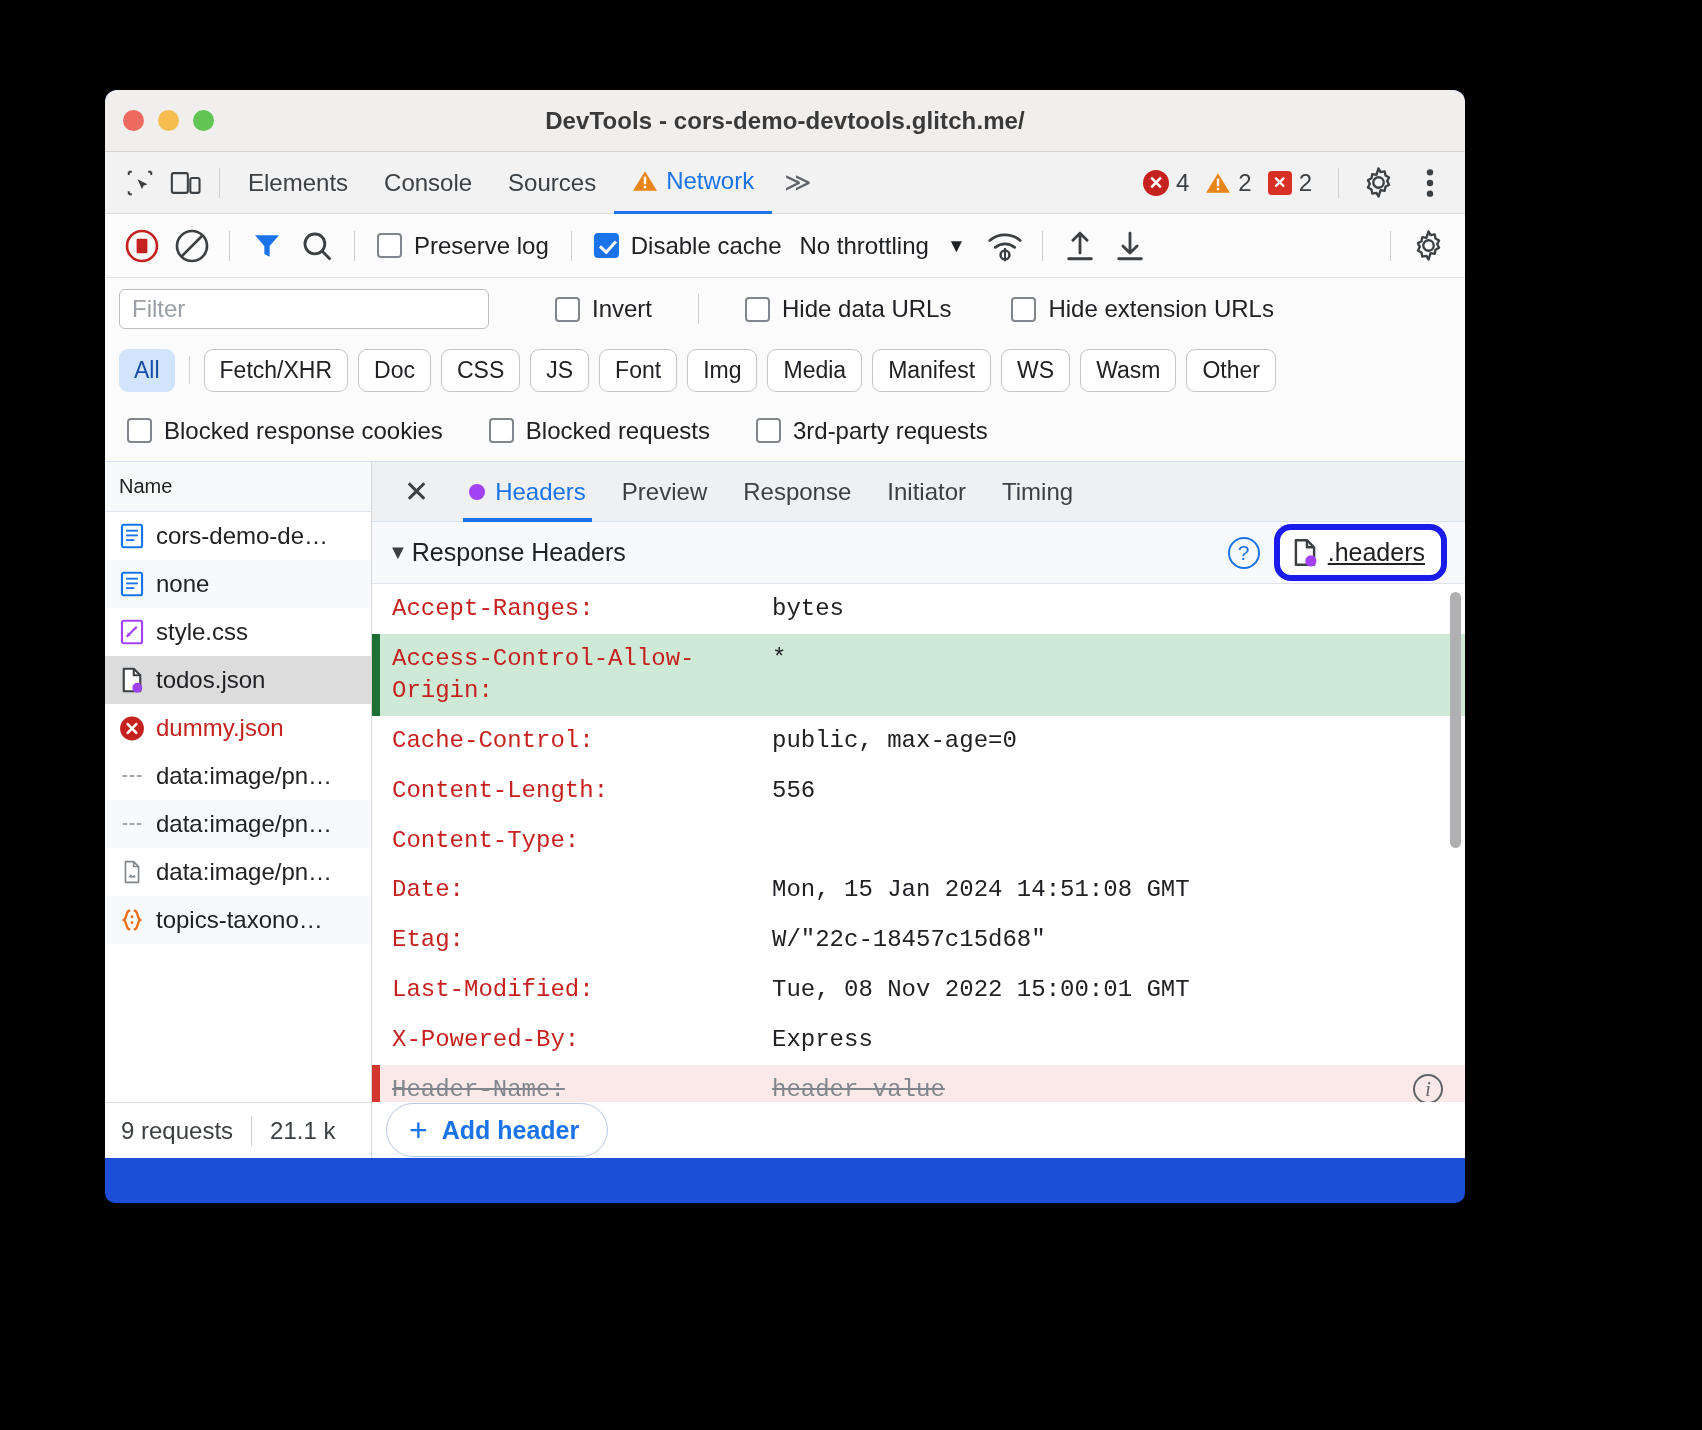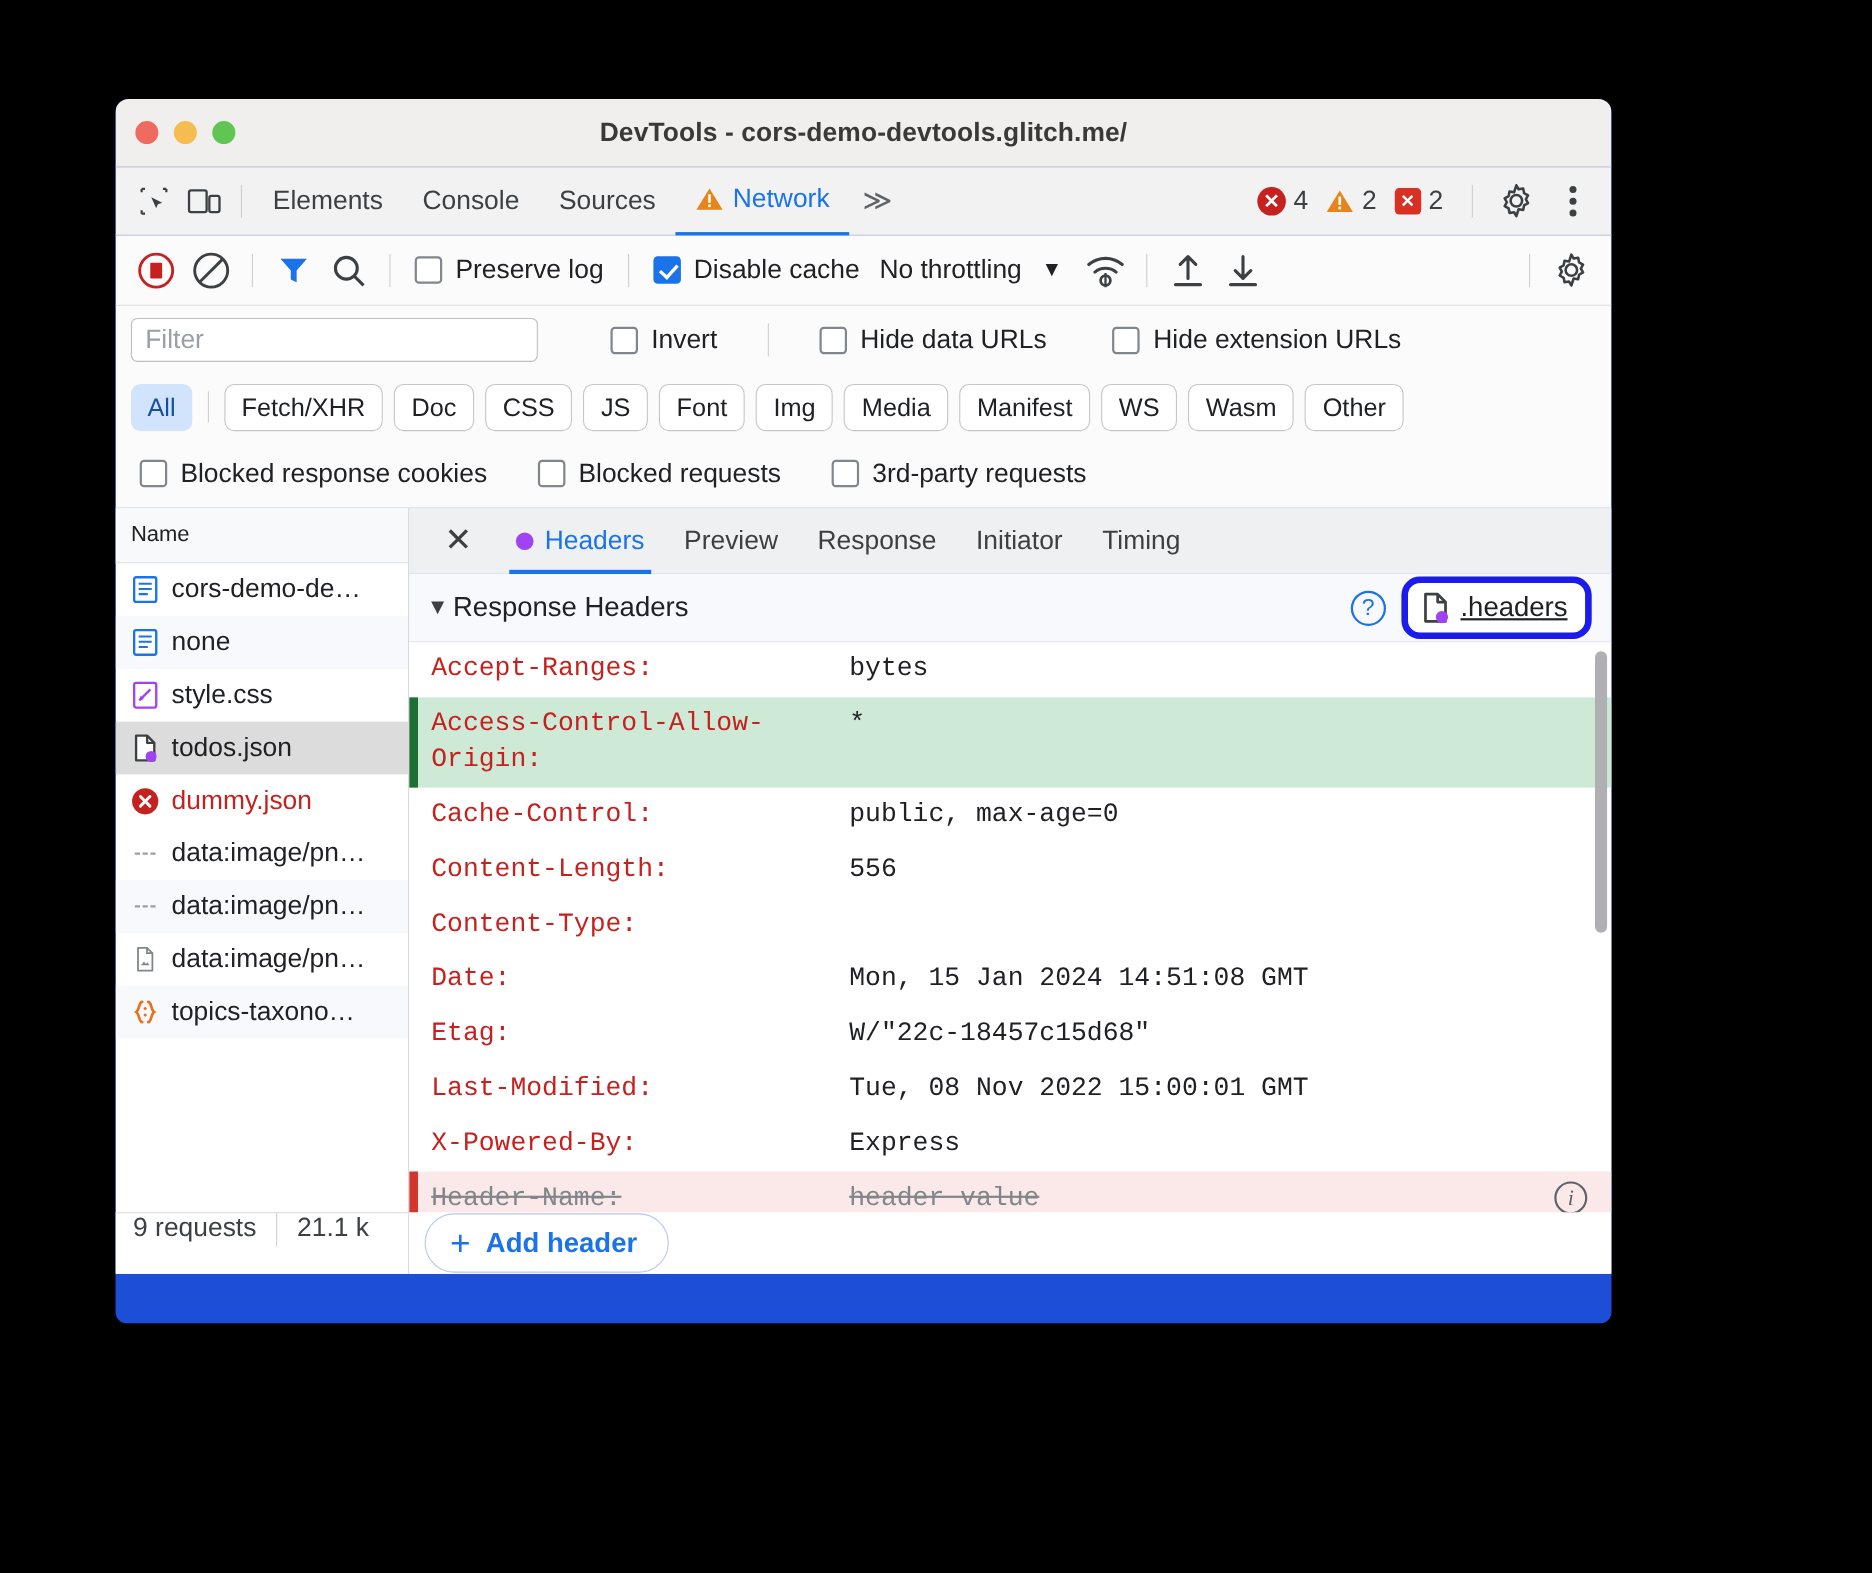--- a/index.html
+++ b/index.html
@@ -191,21 +191,21 @@
   }
   .req.alt { background: #f7f9fc; }
   .req.sel { background: #dcdcdc; }
   .req.err { color: #c5221f; }
   .req .nm { overflow: hidden; text-overflow: ellipsis; }
   .ficon { width: 26px; height: 26px; flex: none; display: flex; align-items: center; justify-content: center; }
 
   .left-foot {
     height: 56px;
     border-top: 1px solid #dcdcde;
-    display: flex; 
+    display: flex; align-items: center;
     padding-left: 16px; gap: 18px;
     font-size: 24px; color: #3c4043;
     background: #fff;
     white-space: nowrap;
   }
   .footsep { width: 1px; height: 30px; background: #d0d0d2; }
 
   .right { flex: 1; display: flex; flex-direction: column; min-width: 0; position: relative; background: #fff; }
   .detailtabs {
     height: 60px;

